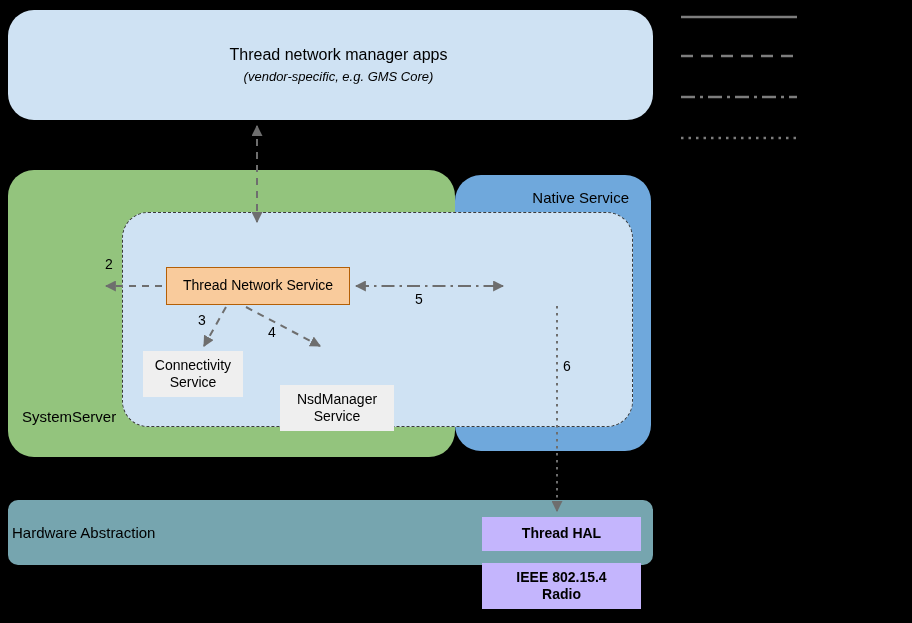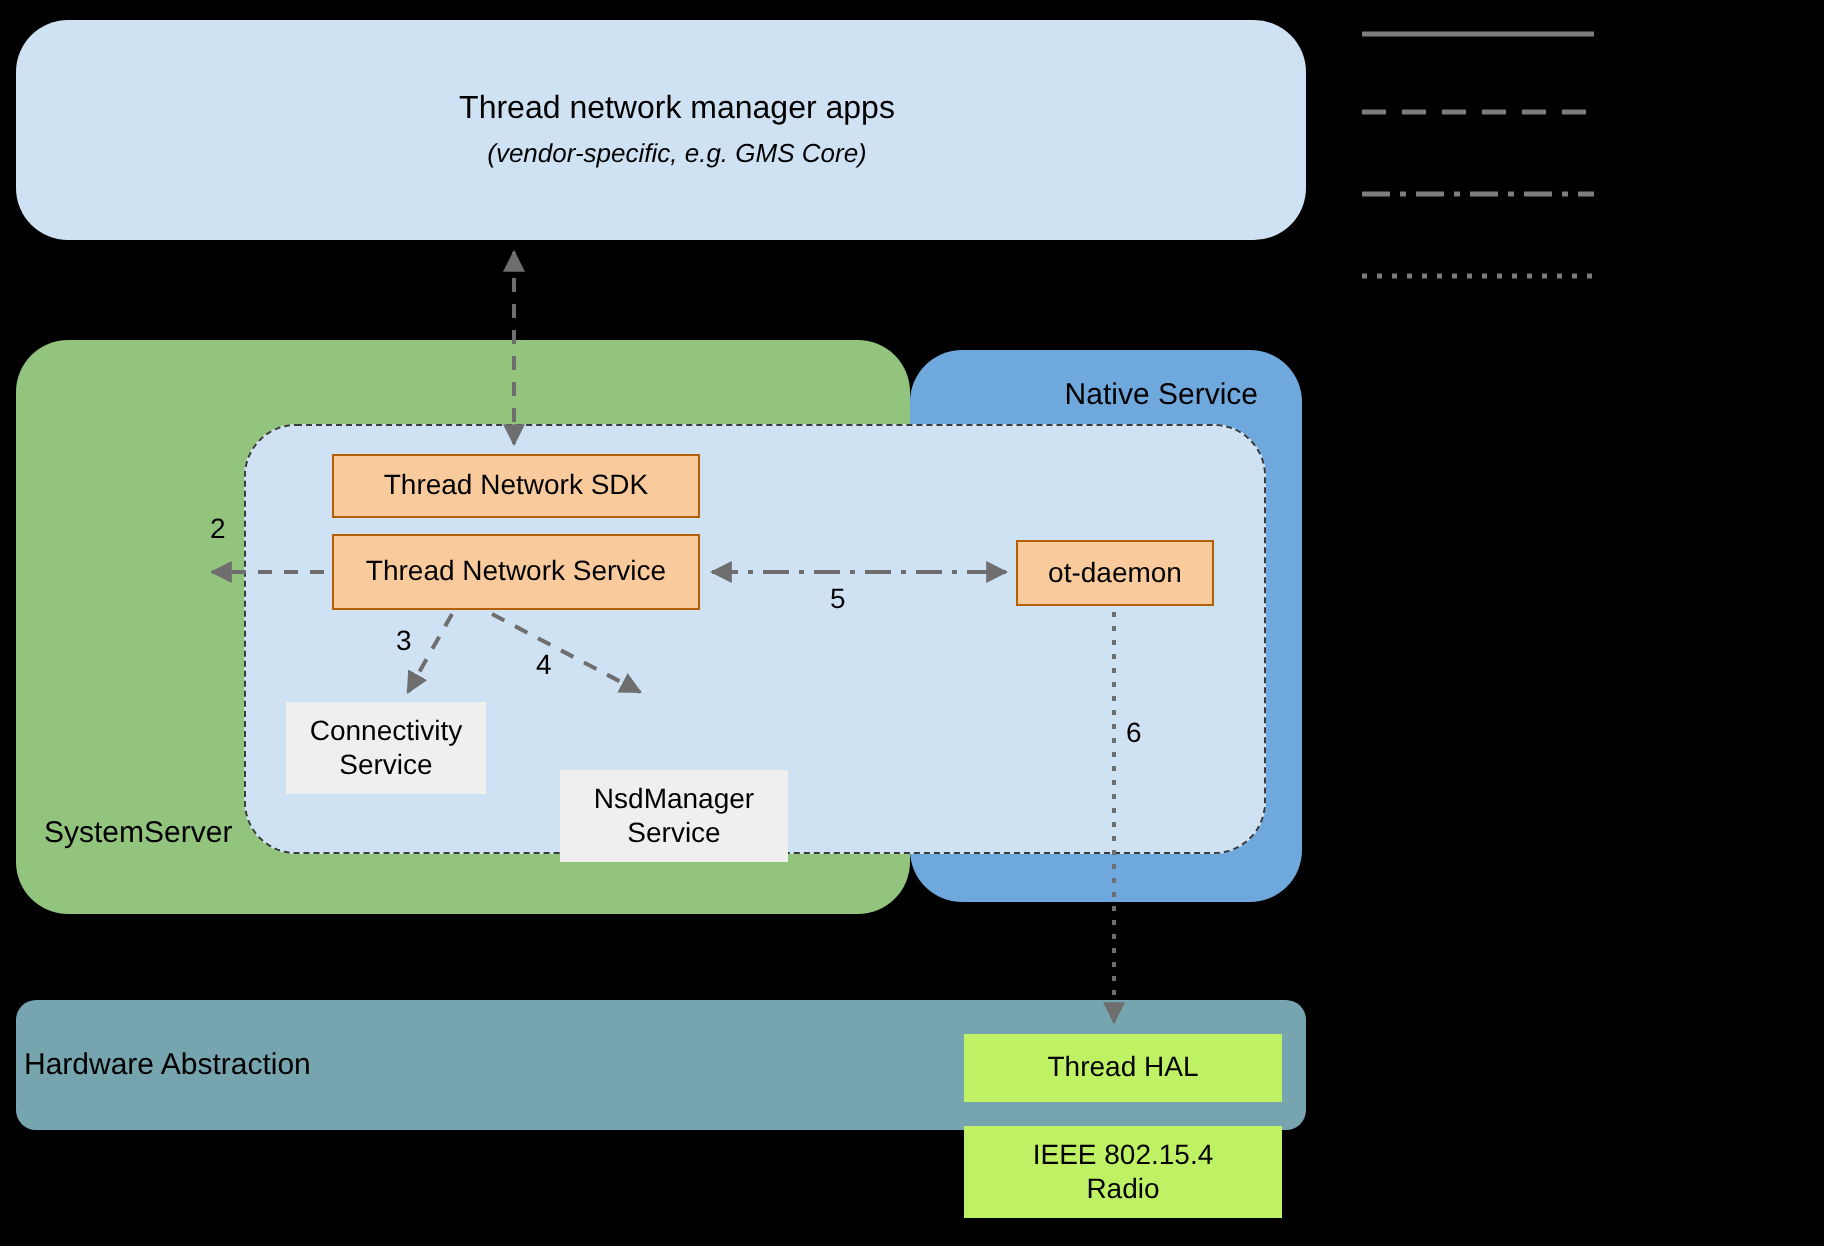--- a/index.html
+++ b/index.html
@@ -20,21 +20,21 @@
     display: flex;
     align-items: center;
     justify-content: center;
     text-align: center;
     font-size: 14px;
     line-height: 1.25;
   }
   .multiline { white-space: pre-line; }
   .orange { background: #f9cb9c; border: 1.5px solid #b45f06; }
   .grayfill { background: #efefef; }
-  .lightblue { background: #bef264; }
+  .lightblue { background: #c4b5fd; font-weight: bold; }
 
   
   .apps-box {
     left: 8px; top: 10px; width: 645px; height: 110px;
     background: #cfe2f3;
     display: flex; flex-direction: column;
     align-items: center; justify-content: center;
     gap: 5px; text-align: center; padding-left: 16px;
   }
   .apps-title { font-size: 16px; }
@@ -91,32 +91,30 @@
 
   <div class="abs big-round apps-box">
     <div class="apps-title">Thread network manager apps</div>
     <div class="apps-subtitle">(vendor-specific, e.g. GMS Core)</div>
   </div>
 
   <div class="abs hardware">
     <div class="hardware-label">Hardware Abstraction</div>
   </div>
 
-  <div class="node orange n-sdk">Thread Network SDK</div>
 
   <div class="node orange n-service">Thread Network Service</div>
 
 
   <div class="node grayfill multiline n-conn">Connectivity
 Service</div>
 
   <div class="node grayfill multiline n-nsd">NsdManager
 Service</div>
 
-  <div class="node orange n-otdaemon">ot-daemon</div>
 
   <div class="node lightblue n-hal">Thread HAL</div>
 
   <div class="node lightblue multiline n-radio">IEEE 802.15.4
 Radio</div>
 
   <svg class="edges-svg" viewBox="0 0 912 623">
     <defs>
       <marker id="arrowhead" viewBox="0 0 10 10" refX="9" refY="5" markerWidth="5.5" markerHeight="5.5" orient="auto-start-reverse">
         <path d="M0,0 L10,5 L0,10 Z" fill="#6e6e6e"></path>

